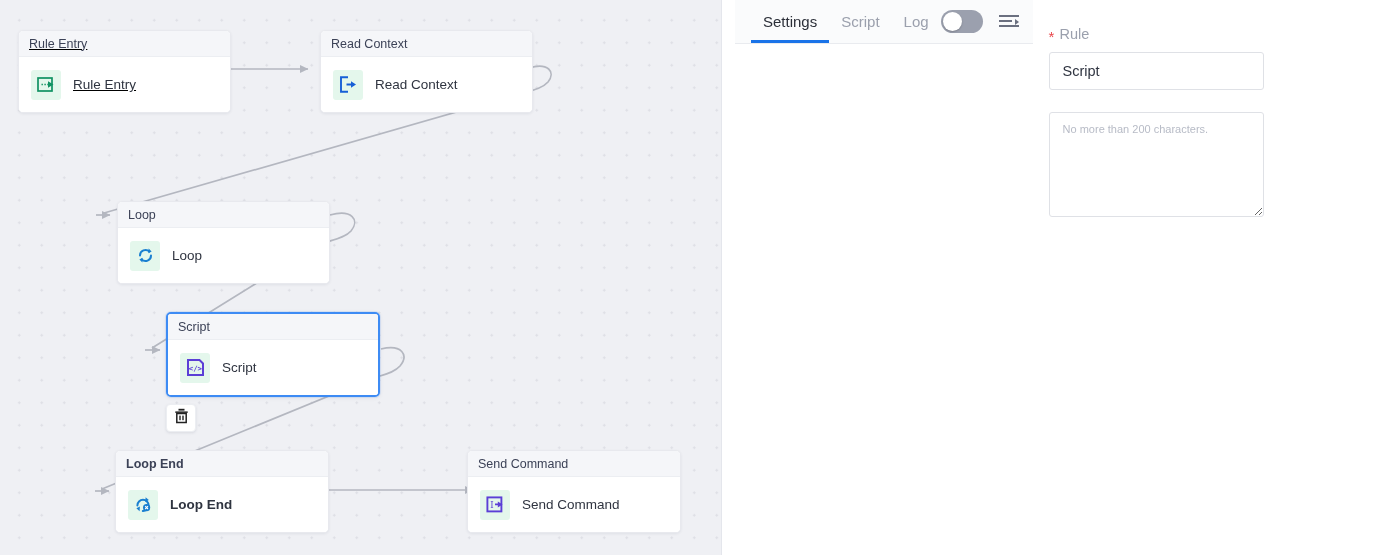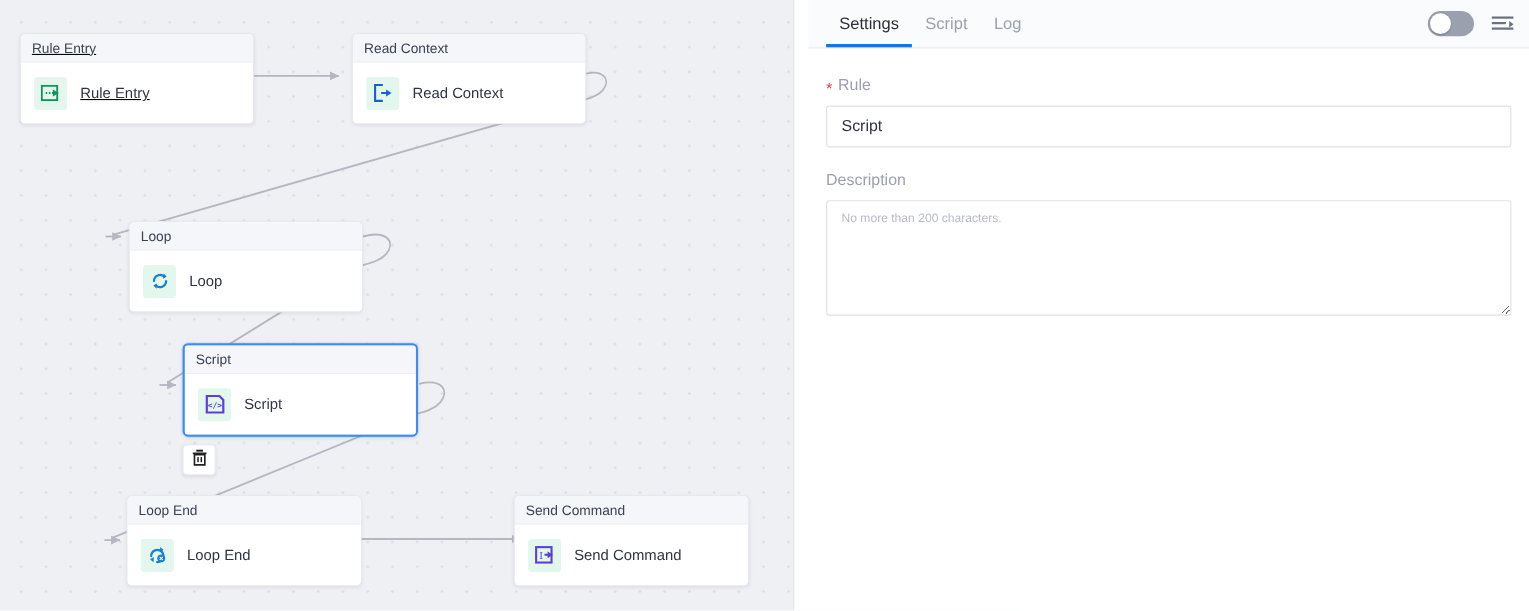--- a/index.html
+++ b/index.html
@@ -74,21 +74,21 @@
     display: flex; align-items: center; justify-content: center;
     box-shadow: 0 1px 3px rgba(20,28,60,0.10);
     z-index: 5;
     cursor: pointer;
   }
 
   
   .panel {
     width: 668px; height: 555px;
     background: #ffffff;
-    display: flex; flex-direction: column; padding-left: 13px;
+    display: flex; flex-direction: row; padding-left: 13px;
   }
   .panel-tabs {
     height: 44px;
     background: #fafbfc;
     border-bottom: 1px solid #e9ebef;
     display: flex; align-items: stretch;
     padding-left: 16px;
     position: relative;
   }
   .tab {
@@ -273,21 +273,21 @@
         <svg width="15" height="16" viewBox="0 0 15 16">
           <rect x="4.5" y="0.8" width="6" height="1.8" fill="#222"></rect>
           <path d="M1.3,3.4 H13.7 V4.9 H1.3 Z" fill="#222"></path>
           <path d="M2.8,5.4 H12.2 V14.6 H2.8 Z" fill="none" stroke="#222" stroke-width="1.5"></path>
           <rect x="5.3" y="7.6" width="1.4" height="4.6" fill="#222"></rect>
           <rect x="8.3" y="7.6" width="1.4" height="4.6" fill="#222"></rect>
         </svg>
       </span>
     </div>
 
-    <div class="node" style="left:115px;top:450px;width:214px;">
+    <div class="node" style="left:115px;top:450px;width:214px;font-weight:bold;">
       <div class="node-header">
         <span>Loop End</span>
       </div>
       <div class="node-body">
         <span class="node-icon">
           <svg width="19" height="19" viewBox="0 0 19 19">
             <path d="M3.4,10.5 A5.6,5.6 0 1 1 8.8,16" fill="none" stroke="#1a7fd0" stroke-width="2" stroke-linecap="round"></path>
             <path d="M11.6,2.2 L14.8,5.1 L11.3,7 z" fill="#1a7fd0"></path>
             <path d="M5.6,16.2 L2.4,13.3 L5.9,11.4 z" fill="#1a7fd0"></path>
             <circle cx="12.6" cy="12.6" r="3.6" fill="#1a7fd0"></circle>
@@ -351,22 +351,19 @@
 
       <div class="field">
         <div class="field-label">
           <span class="req-star">*</span>
           <span>Rule</span>
         </div>
         <input class="text-input" type="text" value="Script" style="">
       </div>
 
       <div class="field">
-        <div class="field-label">
-          <span>Description</span>
-        </div>
         <textarea class="textarea" placeholder="No more than 200 characters." style=""></textarea>
       </div>
 
     </div>
   </div>
 
 </div>
 
 </body></html>

